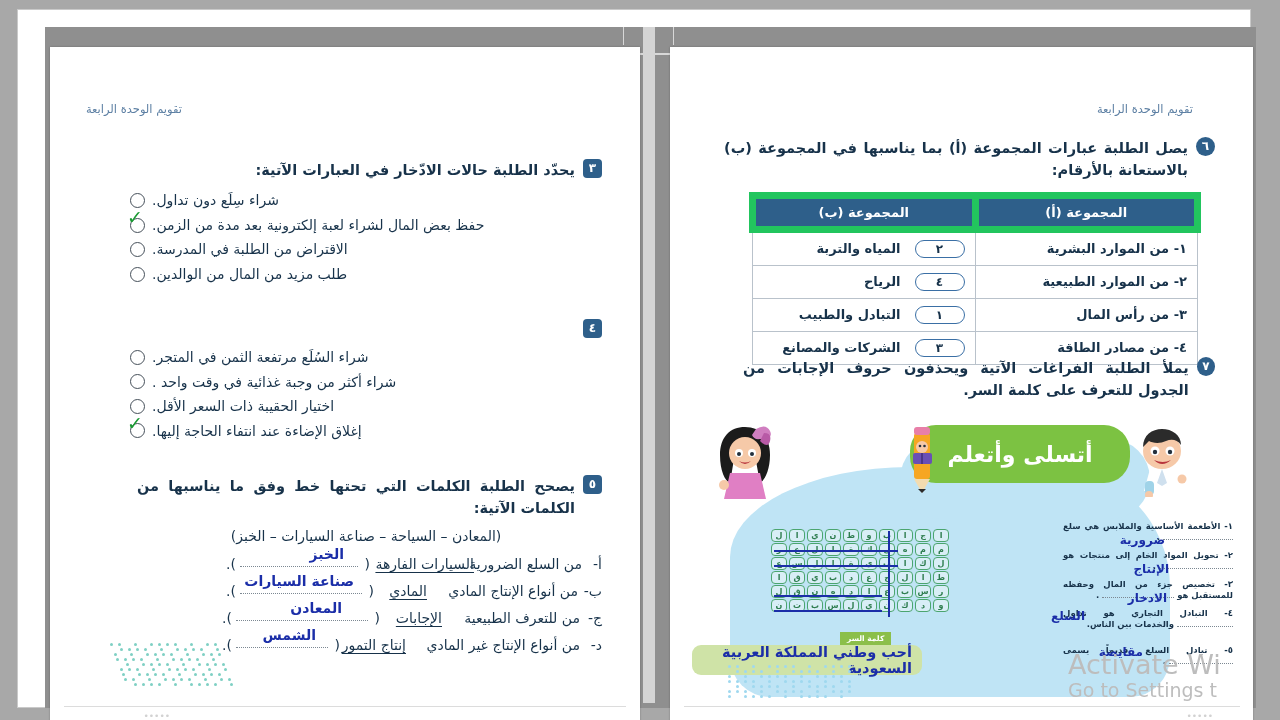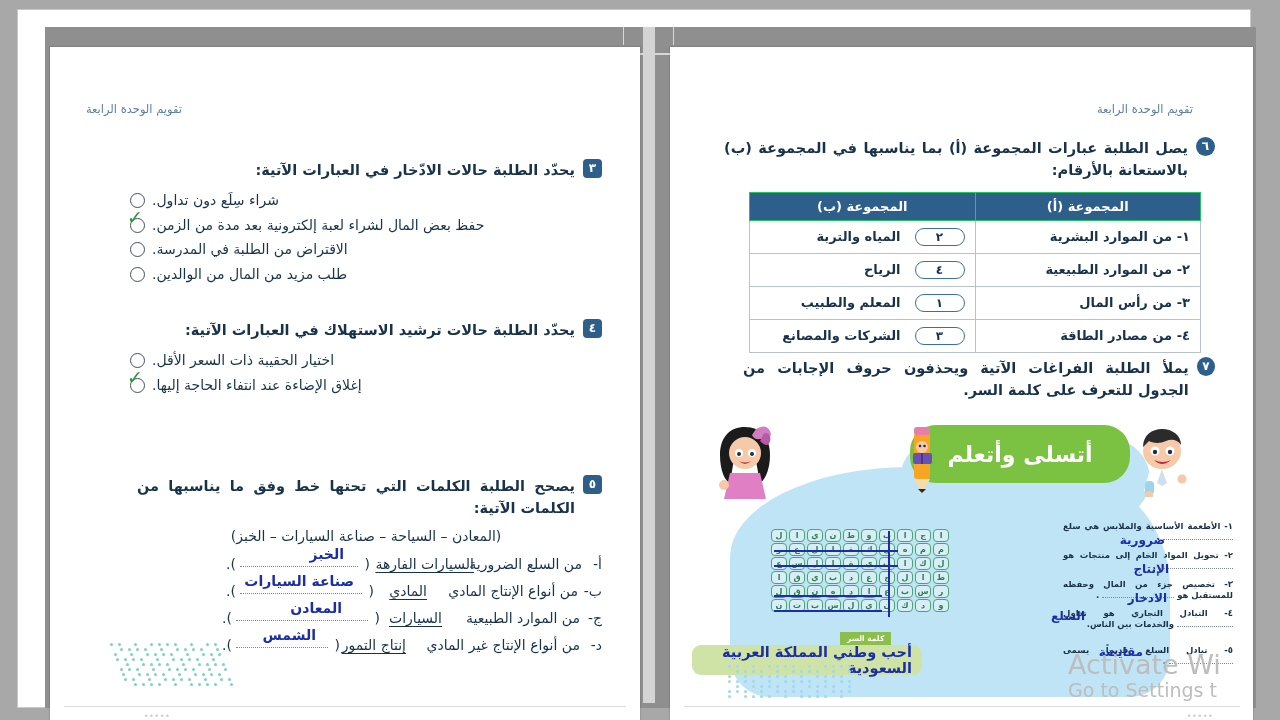--- a/index.html
+++ b/index.html
@@ -64,21 +64,21 @@
   }
   .underlined{text-decoration:underline;text-underline-offset:3px;}
 
   
   table.match{
     border-collapse:collapse;width:452px;table-layout:fixed;
     font-size:13px;color:#17324a;
   }
   table.match th{
     background:#2e5f8a;color:#fff;font-size:13px;font-weight:bold;
-    padding:6px 4px;border:1px solid #22c55e;
+    padding:6px 4px;border:7px solid #22c55e;
   }
   table.match td{
     border:1px solid #b9c2cb;padding:5px 10px;height:22px;
     font-weight:bold;font-size:13px;
   }
   .pill{
     display:inline-block;min-width:34px;padding:1px 7px;margin-left:14px;
     border:1.2px solid #3a6fa5;border-radius:9px;color:#17324a;
     font-size:12px;text-align:center;background:#fff;
   }
@@ -178,23 +178,30 @@
               <div class="opt">
                 <span>طلب مزيد من المال من الوالدين.</span>
                 <span class="bullet"></span>
               </div>
             </div>
           </div>
 
           <div style="position:absolute;right:38px;top:272px;width:472px;">
             <div class="qrow">
               <span class="qnum">٤</span>
-              <span class="qtext">يحدّد الطلبة حالات ترشيد الاستهلاك في العبارات الآتية:</span>
             </div>
             <div style="margin-top:7px;padding-right:6px;">
+              <div class="opt">
+                <span>شراء السُلَع مرتفعة الثمن في المتجر.</span>
+                <span class="bullet"></span>
+              </div>
+              <div class="opt">
+                <span>شراء أكثر من وجبة غذائية في وقت واحد .</span>
+                <span class="bullet"></span>
+              </div>
               <div class="opt">
                 <span>اختيار الحقيبة ذات السعر الأقل.</span>
                 <span class="bullet"></span>
               </div>
               <div class="opt" style="position:relative;">
                 <span>إغلاق الإضاءة عند انتفاء الحاجة إليها.</span>
                 <span class="bullet"></span>
                 <span class="tick" style="left:-3px;top:-5px;">✓</span>
               </div>
             </div>
@@ -223,22 +230,22 @@
                 <span style="font-size:14px;color:#17324a;position:absolute;right:24px;top:6px;">من أنواع الإنتاج المادي</span>
                 <span class="underlined" style="font-size:14px;color:#17324a;position:absolute;right:175px;top:6px;">المادي</span>
                 <span style="font-size:14px;color:#17324a;position:absolute;right:228px;top:6px;">(</span>
                 <span class="fl" style="position:absolute;right:240px;top:16px;width:122px;"></span>
                 <span style="font-size:14px;color:#17324a;position:absolute;right:366px;top:6px;">).</span>
                 <span class="fillans" style="position:absolute;right:248px;top:-4px;font-size:14px;">صناعة السيارات</span>
               </div>
 
               <div style="position:relative;height:27px;">
                 <span style="font-size:14px;color:#17324a;position:absolute;right:0;top:6px;">ج-</span>
-                <span style="font-size:14px;color:#17324a;position:absolute;right:22px;top:6px;">من الموارد الطبيعية</span>
-                <span class="underlined" style="font-size:14px;color:#17324a;position:absolute;right:160px;top:6px;">السيارات</span>
+                <span style="font-size:14px;color:#17324a;position:absolute;right:22px;top:6px;">من للتعرف الطبيعية</span>
+                <span class="underlined" style="font-size:14px;color:#17324a;position:absolute;right:160px;top:6px;">الإجابات</span>
                 <span style="font-size:14px;color:#17324a;position:absolute;right:222px;top:6px;">(</span>
                 <span class="fl" style="position:absolute;right:234px;top:16px;width:132px;"></span>
                 <span style="font-size:14px;color:#17324a;position:absolute;right:370px;top:6px;">).</span>
                 <span class="fillans" style="position:absolute;right:260px;top:-4px;font-size:14px;">المعادن</span>
               </div>
 
               <div style="position:relative;height:27px;">
                 <span style="font-size:14px;color:#17324a;position:absolute;right:0;top:6px;">د-</span>
                 <span style="font-size:14px;color:#17324a;position:absolute;right:22px;top:6px;">من أنواع الإنتاج غير المادي</span>
                 <span class="underlined" style="font-size:14px;color:#17324a;position:absolute;right:196px;top:6px;">إنتاج التمور</span>
@@ -375,21 +382,21 @@
                 </tr>
                 <tr>
                   <td>٢- من الموارد الطبيعية</td>
                   <td>
                     <span class="pill">٤</span><span>الرياح</span>
                   </td>
                 </tr>
                 <tr>
                   <td>٣- من رأس المال</td>
                   <td>
-                    <span class="pill">١</span><span>المعلم والطبيب</span>
+                    <span class="pill">١</span><span>التبادل والطبيب</span>
                   </td>
                 </tr>
                 <tr>
                   <td>٤- من مصادر الطاقة</td>
                   <td>
                     <span class="pill">٣</span><span>الشركات والمصانع</span>
                   </td>
                 </tr>
               </tbody>
             </table>

